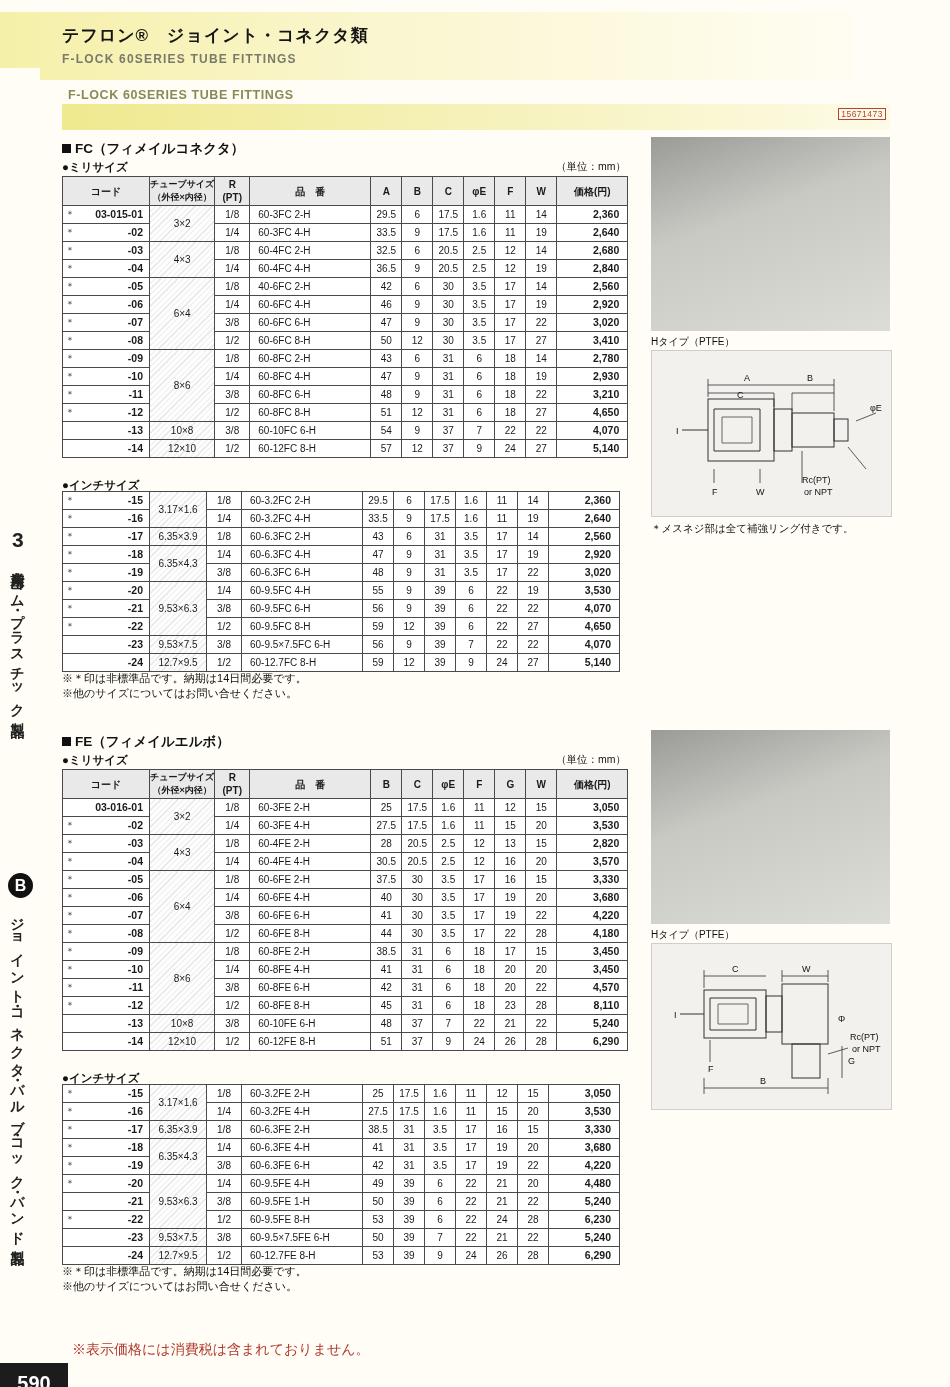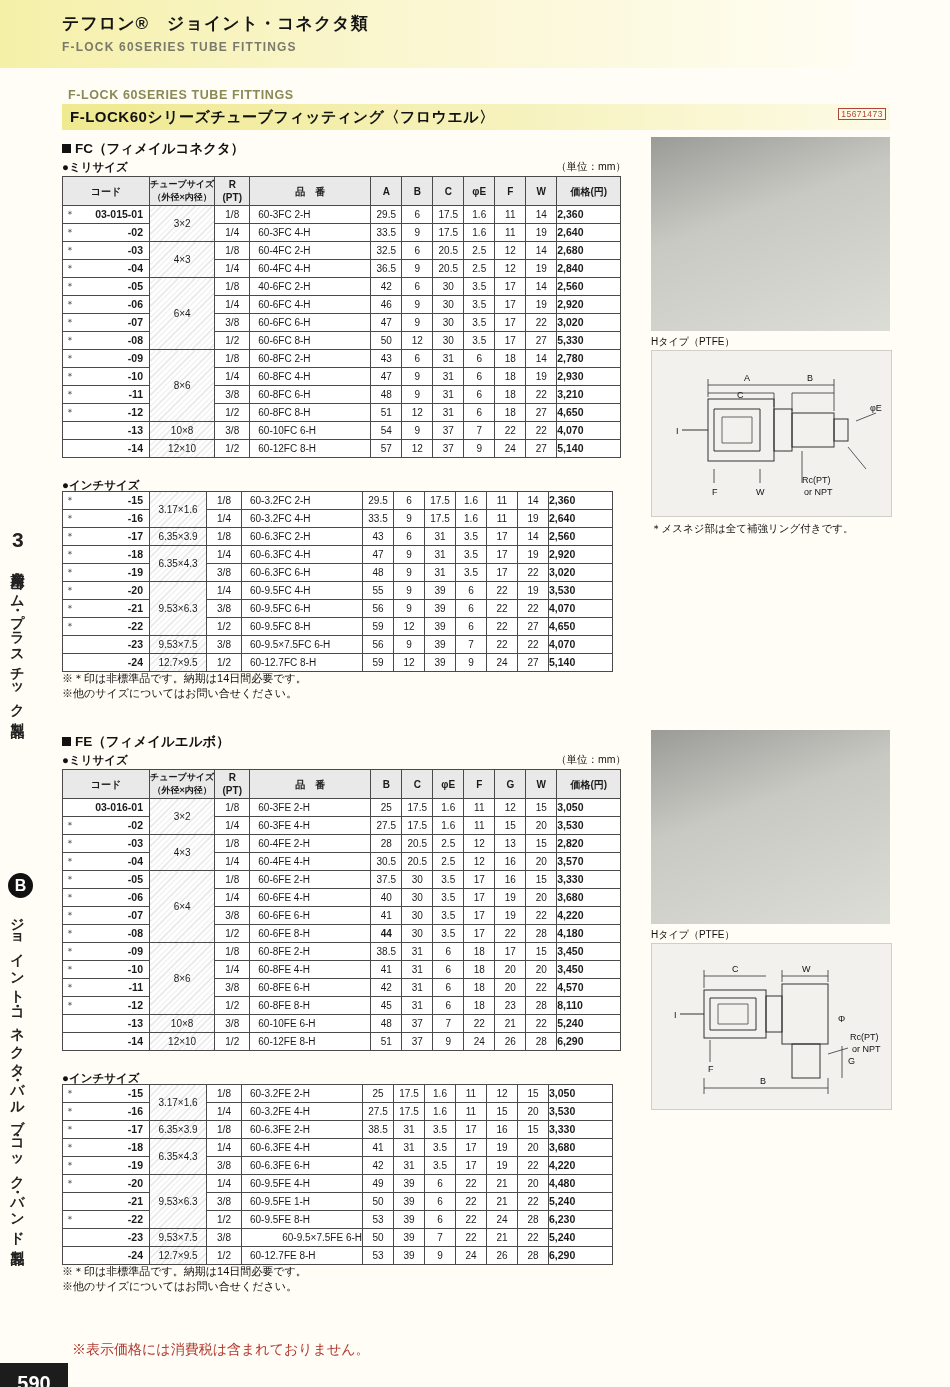--- a/index.html
+++ b/index.html
@@ -6,21 +6,21 @@
   body{
     width:950px;height:1387px;
     background:#fffdf6;
     font-family:"Liberation Sans", sans-serif;
     color:#1a1a1a;
     position:relative;
     overflow:hidden;
   }
   
   .top-band{
-    position:absolute;left:0;top:0;width:852px;height:68px;
+    position:absolute;left:0;top:12px;width:852px;height:68px;
     background:linear-gradient(90deg,#f5f0a8 0%, #faf6cf 45%, #fffdf2 100%);
   }
   .top-band .jp{
     position:absolute;left:62px;top:12px;
     font-size:17px;font-weight:bold;letter-spacing:1px;color:#141414;
   }
   .top-band .en{
     position:absolute;left:62px;top:40px;
     font-size:12px;font-weight:bold;letter-spacing:1.2px;color:#7a7a6a;
   }
@@ -109,21 +109,21 @@
     font-size:10px;
     height:28px;
     line-height:13px;
   }
   table.spec td.star{ width:13px;text-align:center;font-size:9px;border-right:none;}
   table.spec td.codecell{ border-left:none;text-align:right;padding-right:6px;font-weight:bold;font-size:10.5px;}
   table.spec td.hatch{
     background:repeating-linear-gradient(135deg,#ffffff,#ffffff 3px,#e3e3e3 3px,#e3e3e3 4px);
   }
   table.spec td.part{ text-align:left;padding-left:8px;}
-  table.spec td.price{ text-align:left;padding-right:1px;font-weight:bold;font-size:10.5px;}
+  table.spec td.price{ text-align:right;padding-right:8px;font-weight:bold;font-size:10.5px;}
   table.spec td.size{ font-size:10px;}
   .notes{
     position:absolute;font-size:11px;color:#111;line-height:15px;
   }
   
   .photo{
     position:absolute;background:#d8d8d8;overflow:hidden;
   }
   .photo .bg{
     position:absolute;left:0;top:0;right:0;bottom:0;
@@ -152,21 +152,20 @@
 <div class="spine">
   <div class="num3">3</div>
   <div class="vtext1">産業用ゴム・プラスチック製品</div>
   <div class="circB">B</div>
   <div class="vtext2">ジョイント・コネクタ・バルブ・コック・バンド製品</div>
   <div class="pagebox">590</div>
 </div>
 
 <div class="sec-en">F-LOCK 60SERIES TUBE FITTINGS</div>
 <div class="title-bar">
-  <div class="t">F-LOCK60シリーズチューブフィッティング〈フロウエル〉</div>
   <div class="code-tag">15671473</div>
 </div>
 
 <div class="blk-head" style="left:62px;top:140px;"><span class="sq"></span><span>FC（フィメイルコネクタ）</span></div>
 <div class="sub-head" style="left:62px;top:160px;">●ミリサイズ</div>
 <div class="unit" style="left:556px;top:160px;">（単位：mm）</div>
 
 <table class="spec" id="fc-metric" style="left:62px;top:176px;">
   <thead>
       <tr>
@@ -306,21 +305,21 @@
         <td class="star" style="width: 14px;">＊</td>
         <td class="codecell" style="width: 66px;">-08</td>
         <td style="width: 34px;">1/2</td>
         <td class="part" style="width: 112px;">60-6FC 8-H</td>
         <td style="width: 30px;">50</td>
         <td style="width: 30px;">12</td>
         <td style="width: 30px;">30</td>
         <td style="width: 30px;">3.5</td>
         <td style="width: 30px;">17</td>
         <td style="width: 30px;">27</td>
-        <td class="price" style="width: 62px;">5,330</td>
+        <td class="price" style="width: 62px;">3,410</td>
       </tr>
       <tr>
         <td class="star" style="width: 14px;">＊</td>
         <td class="codecell" style="width: 66px;">-09</td>
         <td class="size hatch" rowspan="4" style="width: 56px;">8×6</td>
         <td style="width: 34px;">1/8</td>
         <td class="part" style="width: 112px;">60-8FC 2-H</td>
         <td style="width: 30px;">43</td>
         <td style="width: 30px;">6</td>
         <td style="width: 30px;">31</td>
@@ -762,21 +761,21 @@
         <td style="width: 30px;">17</td>
         <td style="width: 30px;">19</td>
         <td style="width: 30px;">22</td>
         <td class="price" style="width: 62px;">4,220</td>
       </tr>
       <tr>
         <td class="star" style="width: 14px;">＊</td>
         <td class="codecell" style="width: 66px;">-08</td>
         <td style="width: 34px;">1/2</td>
         <td class="part" style="width: 112px;">60-6FE 8-H</td>
-        <td style="width: 30px; font-weight: bold;">44</td>
+        <td style="width: 30px;">44</td>
         <td style="width: 30px;">30</td>
         <td style="width: 30px;">3.5</td>
         <td style="width: 30px;">17</td>
         <td style="width: 30px;">22</td>
         <td style="width: 30px;">28</td>
         <td class="price" style="width: 62px;">4,180</td>
       </tr>
       <tr>
         <td class="star" style="width: 14px;">＊</td>
         <td class="codecell" style="width: 66px;">-09</td>
@@ -970,21 +969,21 @@
         <td style="width: 30px;">22</td>
         <td style="width: 30px;">24</td>
         <td style="width: 30px;">28</td>
         <td class="price" style="width: 62px;">6,230</td>
       </tr>
       <tr>
         <td class="star" style="width: 14px;"></td>
         <td class="codecell" style="width: 66px;">-23</td>
         <td class="size hatch" rowspan="1" style="width: 56px;">9.53×7.5</td>
         <td style="width: 34px;">3/8</td>
-        <td class="part" style="width: 112px; text-align: right;">60-9.5×7.5FE 6-H</td>
+        <td class="part" style="width: 112px;">60-9.5×7.5FE 6-H</td>
         <td style="width: 30px;">50</td>
         <td style="width: 30px;">39</td>
         <td style="width: 30px;">7</td>
         <td style="width: 30px;">22</td>
         <td style="width: 30px;">21</td>
         <td style="width: 30px;">22</td>
         <td class="price" style="width: 62px;">5,240</td>
       </tr>
       <tr>
         <td class="star" style="width: 14px;"></td>

